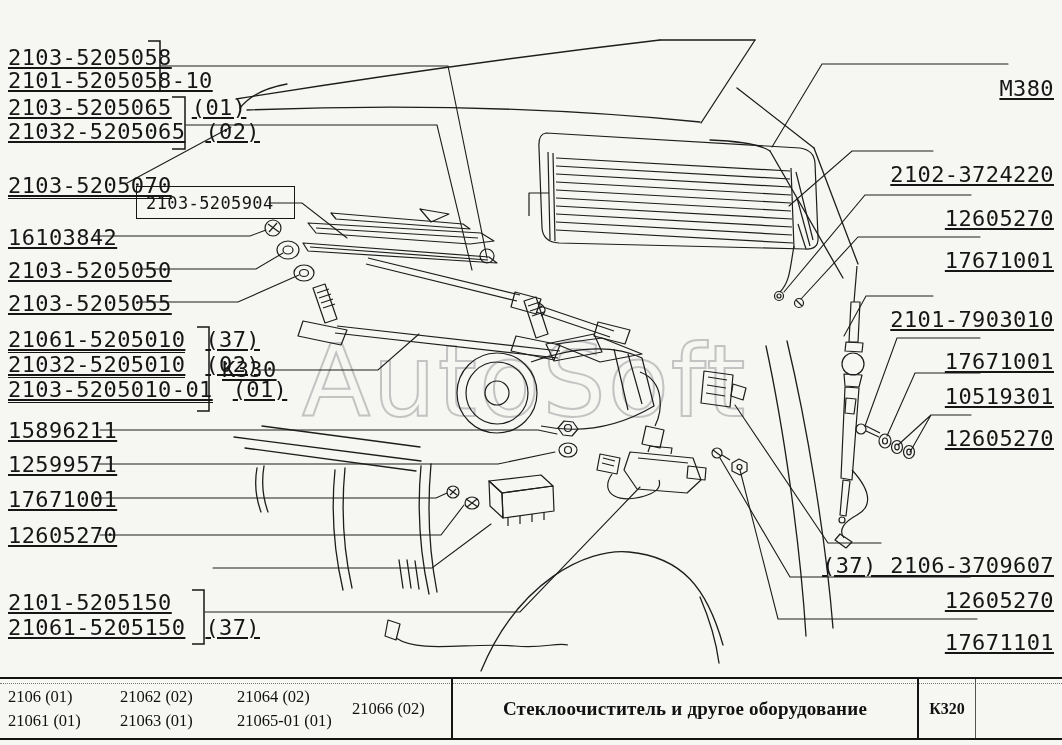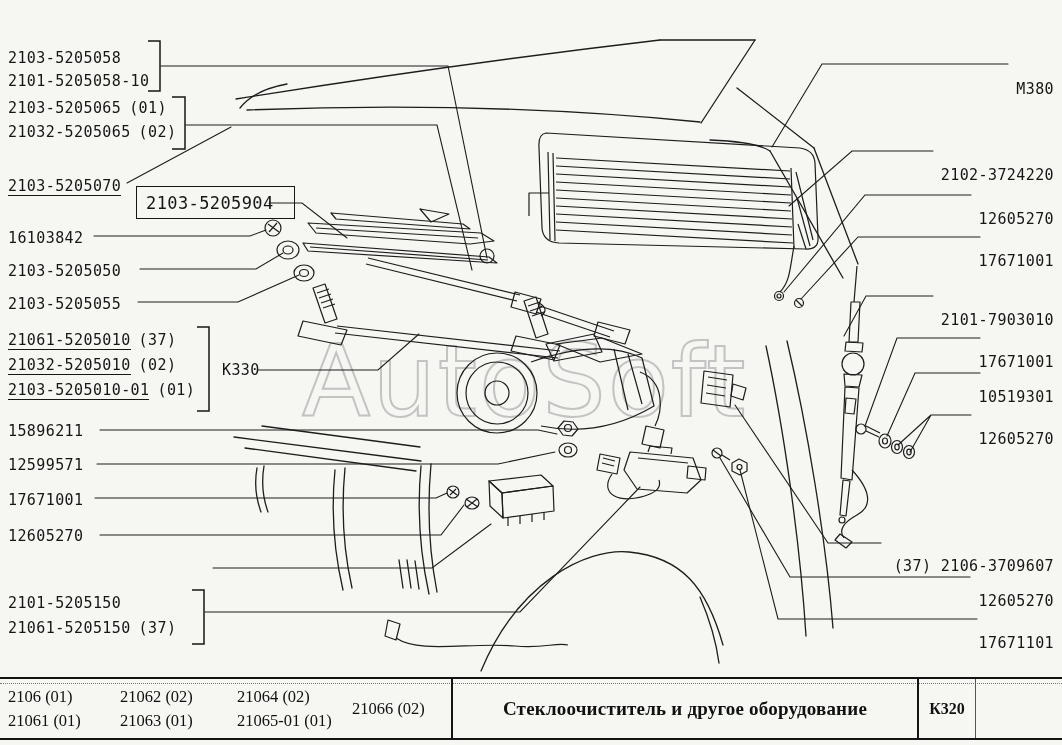--- a/index.html
+++ b/index.html
@@ -1,20 +1,20 @@
 <!DOCTYPE html>
 <html><head>
 <meta charset="utf-8">
 <style>
   html,body{margin:0;padding:0;background:#e8e8e6;}
   .stage{position:relative;width:1062px;height:745px;background:#f6f6f3;overflow:hidden;
          font-family:"DejaVu Sans Mono","Liberation Mono",monospace;color:#161616;}
   svg.draw{position:absolute;left:0;top:0;width:1062px;height:745px;}
-  .lbl{position:absolute;font-size:15px;line-height:20px;letter-spacing:.4px;white-space:nowrap;}
-  .lbl .sfx{margin-left:8px;}
+  .lbl{position:absolute;font-size:22px;line-height:20px;letter-spacing:.4px;white-space:nowrap;text-decoration:underline;}
+  .lbl .sfx{margin-left:20px;}
   .lbl .num.u{border-bottom:1.5px solid #161616;padding-bottom:0px;}
   .lbl.right{text-align:right;margin-top:23px;}
   .boxlbl{position:absolute;left:136px;top:186px;width:159px;height:33px;border:1.7px solid #161616;
           box-sizing:border-box;display:flex;align-items:center;padding-left:9px;
           font-size:17px;letter-spacing:.4px;background:transparent;}
   
   .footer{position:absolute;left:0;top:677px;width:1062px;height:63px;box-sizing:border-box;
           border-top:2.4px solid #141414;border-bottom:2.4px solid #141414;
           font-family:"Liberation Serif",serif;color:#111;text-align:center;}
   .footer:before{content:"";position:absolute;left:0;top:4px;width:100%;border-top:1px dotted #777;}

